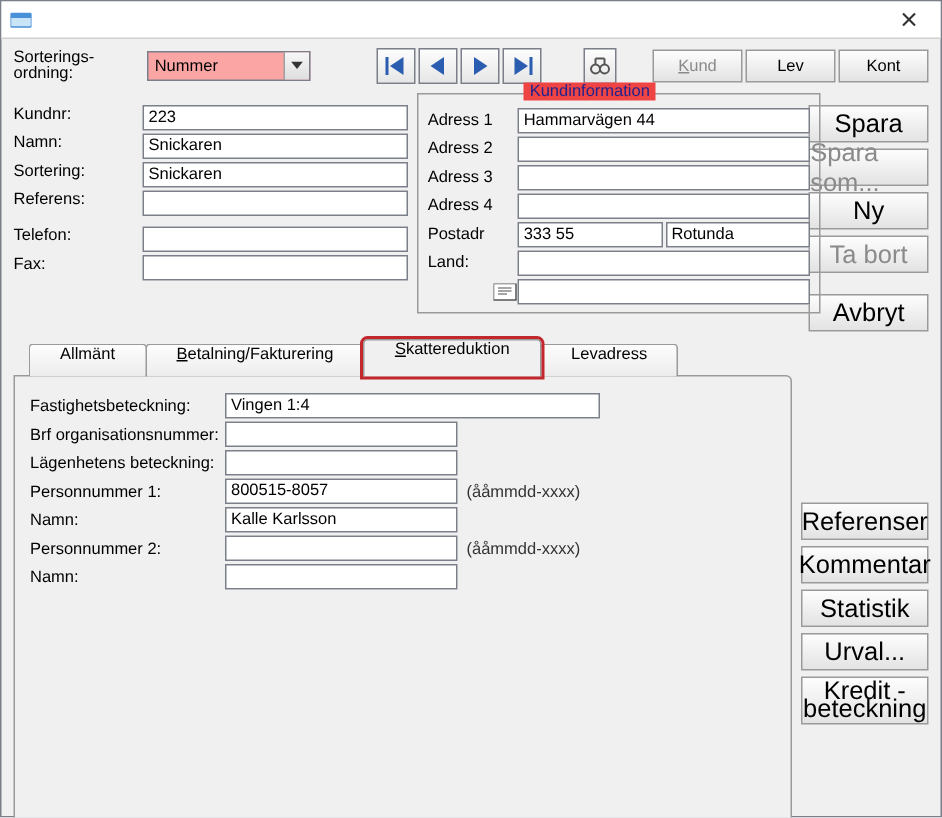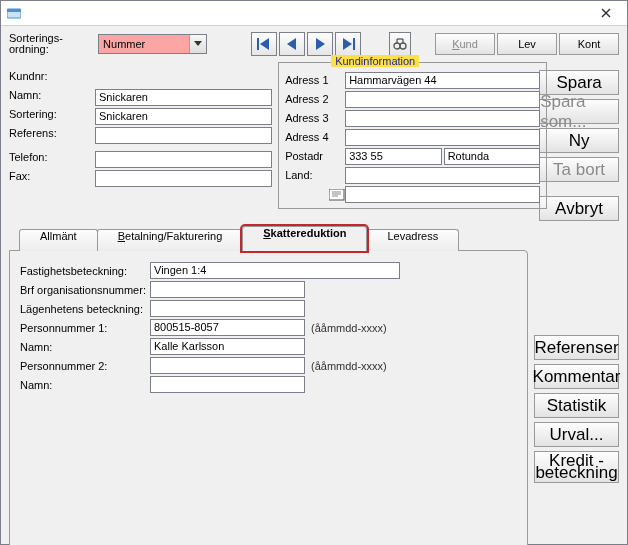--- a/index.html
+++ b/index.html
@@ -31,21 +31,21 @@
   .btn .ul{text-decoration:underline}
 
   .main{display:flex;gap:6px}
   .leftcol{width:280px;position:relative;padding-top:8px}
   .leftcol .row{display:flex;height:18px;margin-bottom:1px}
   .leftcol .row .lbl{width:86px}
   .input{height:17px;border:1px solid #7a7f8a;background:#fff;box-sizing:border-box;padding:0 3px;line-height:15px;overflow:hidden}
   .leftcol .input{flex:1}
 
   .fieldset{border:1px solid #9a9a9a;position:relative;padding:8px 6px 4px 6px}
-  .fieldset .legend{position:absolute;top:-8px;left:52px;background:#fde047;padding:0 4px;color:#23238e}
+  .fieldset .legend{position:absolute;top:-8px;left:70px;background:#ef4444;padding:0 4px;color:#23238e}
   .midcol{width:255px;padding-top:0}
   .midcol-fieldset{width:255px}
   .midcol .row{display:flex;align-items:center;height:18px;margin-bottom:1px}
   .midcol .row .lbl{width:60px}
   .midcol .input{flex:1}
   .midcol .postrow .p1{width:62px;margin-right:2px}
   .midcol .postrow .p2{flex:1}
   .cardicon{width:16px;height:12px;margin-left:44px;margin-top:2px}
 
   .rightcol{width:85px;display:flex;flex-direction:column;gap:4px;padding-top:8px}
@@ -147,20 +147,21 @@
         <div class="btn">
             <span>Kont</span>
           </div>
       </div>
     </div>
 
     <div class="main">
       <div class="leftcol">
         <div class="row">
             <div class="lbl">Kundnr:</div>
+            <div class="input">223</div>
           </div>
         <div class="row">
             <div class="lbl">Namn:</div>
             <div class="input">Snickaren</div>
           </div>
         <div class="row">
             <div class="lbl">Sortering:</div>
             <div class="input">Snickaren</div>
           </div>
         <div class="row">
@@ -240,21 +241,21 @@
     <div class="tabs-area">
       <div class="tabs-wrap">
         <div class="tabstrip">
           <div class="tab">
               <span>Allmänt</span>
             </div>
           <div class="tab">
               <span><span class="ul">B</span><span>etalning/Fakturering</span></span>
             </div>
           <div class="tab active highlight">
-              <span style="font-weight:bold"><span class="ul">S</span><span>kattereduktion</span></span>
+              <span style="font-weight:normal"><span class="ul">S</span><span>kattereduktion</span></span>
             </div>
           <div class="tab">
               <span>Levadress</span>
             </div>
         </div>
         <div class="tabpanel">
           <div class="row">
               <div class="lbl">Fastighetsbeteckning:</div>
               <div class="input" style="width:250px">Vingen 1:4</div>
             </div>

